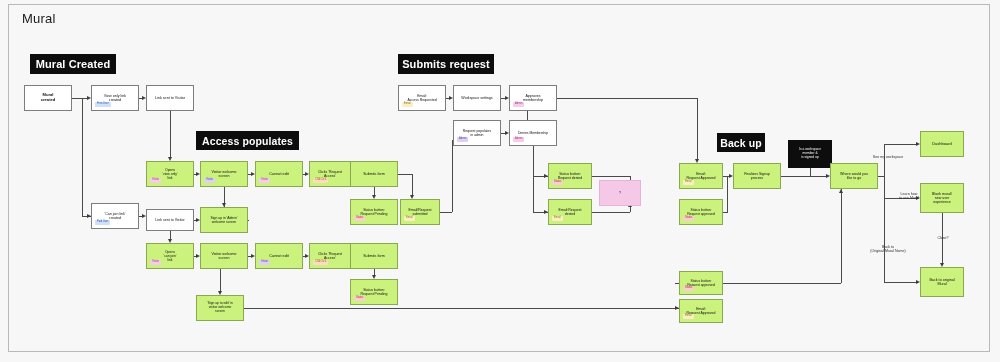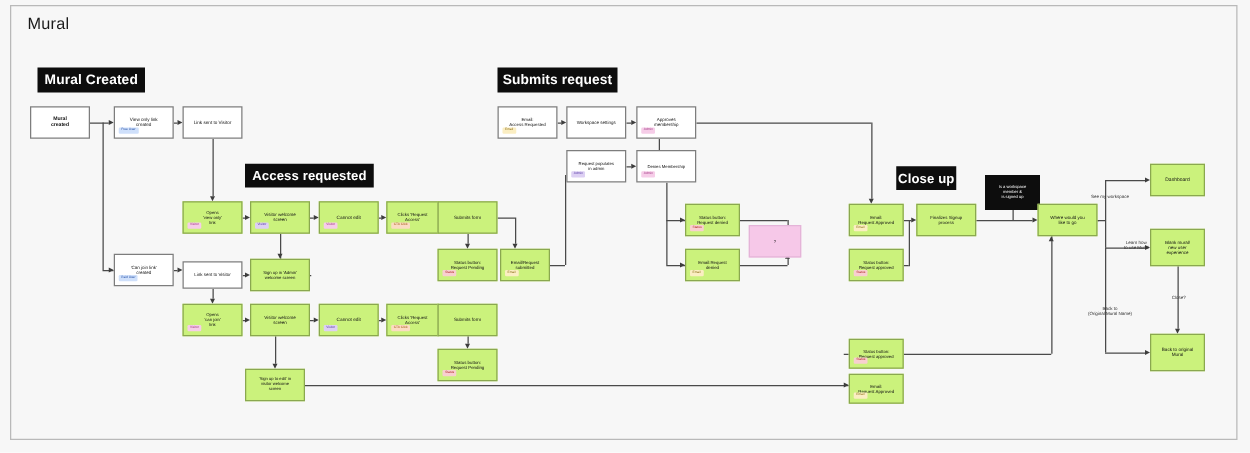--- a/index.html
+++ b/index.html
@@ -144,23 +144,23 @@
       <div class="arrow r" style="left: 916px; top: 279.5px;"></div>
       <div class="edge v" style="left: 942px; top: 213px; width: 1px; height: 50px;"></div>
       <div class="arrow d" style="left: 939.5px; top: 263px;"></div>
       <div class="edge h" style="left: 723px; top: 283px; width: 118px; height: 1px;"></div>
       <div class="edge v" style="left: 841px; top: 189px; width: 1px; height: 94px;"></div>
       <div class="arrow u" style="left: 838.5px; top: 189px;"></div>
       <div class="edge h" style="left: 675px; top: 283px; width: 4px; height: 1px;"></div>
     </div>
   <div id="sections">
       <div class="sect" style="left: 30px; top: 54px; width: 86px; height: 20px; font-size: 11px;">Mural Created</div>
-      <div class="sect" style="left: 196px; top: 131px; width: 103px; height: 19px; font-size: 10.5px;">Access requested</div>
+      <div class="sect" style="left: 196px; top: 131px; width: 103px; height: 19px; font-size: 10.5px;">Access populates</div>
       <div class="sect" style="left: 398px; top: 54px; width: 96px; height: 20px; font-size: 11px;">Submits request</div>
-      <div class="sect" style="left: 717px; top: 133px; width: 48px; height: 19px; font-size: 10.5px;">Close up</div>
+      <div class="sect" style="left: 717px; top: 133px; width: 48px; height: 19px; font-size: 10.5px;">Back up</div>
     </div>
   <div id="nodes">
       <div class="node " style="left: 24px; top: 85px; width: 48px; height: 26px; font-size: 4.1px; font-weight: bold;">
         <span class="lbl" style="white-space: pre-line;">Mural
 created</span>
       </div>
       <div class="node " style="left: 91px; top: 85px; width: 48px; height: 26px; font-size: 3.7px;">
         <span class="lbl" style="white-space: pre-line;">View only link
 created</span>
         <span class="badge blue">Free User</span>

